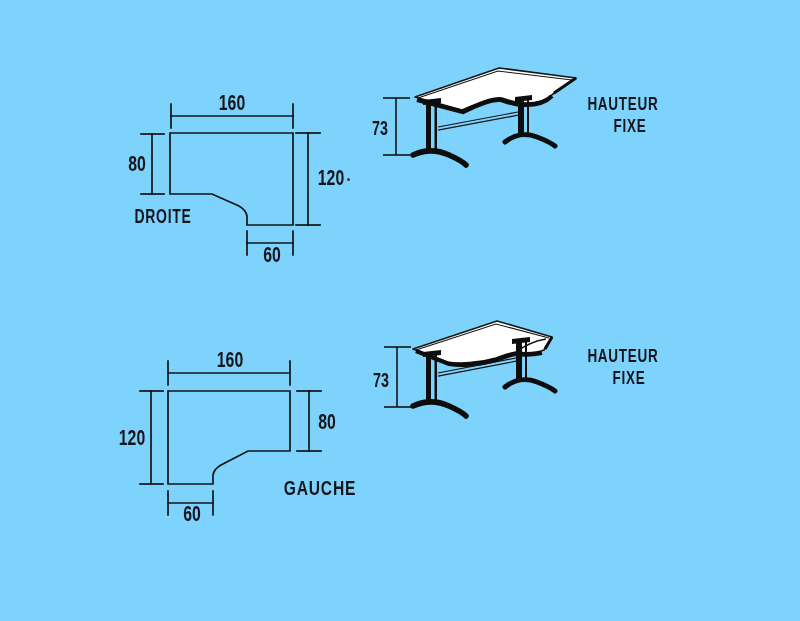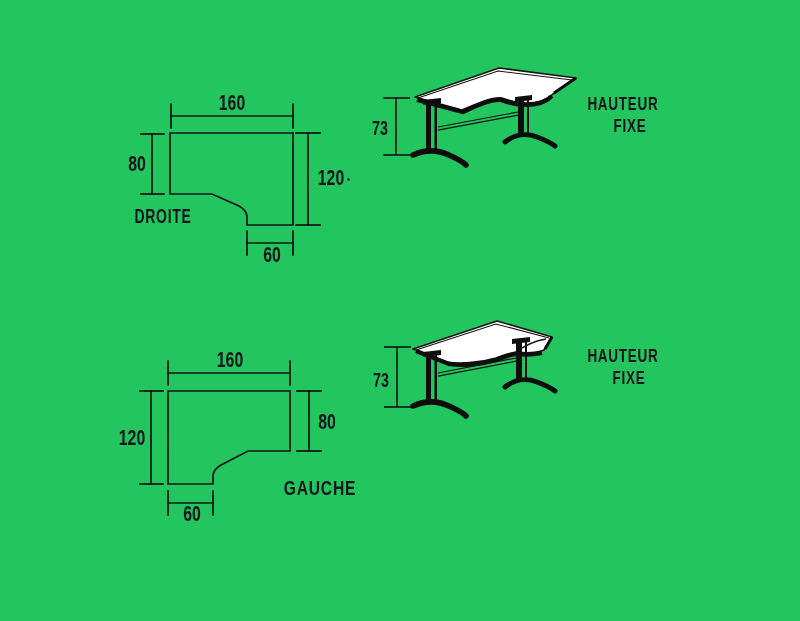--- a/index.html
+++ b/index.html
@@ -1,19 +1,19 @@
 <!DOCTYPE html>
 <html><head>
 <meta charset="utf-8">
 <style>
   html,body{margin:0;padding:0;background:#e8e8e8;}
   .canvas{
     position:relative;
     width:800px;height:621px;
-    background:#22c55e;
+    background:#7dd3fc;
     overflow:hidden;
     font-family:"Liberation Sans", sans-serif;
   }
   svg{position:absolute;left:0;top:0;}
   .lbl{
     position:absolute;
     color:#15151d;
     font-weight:bold;
     white-space:nowrap;
     transform:translate(-50%,-50%) scaleX(0.72);

